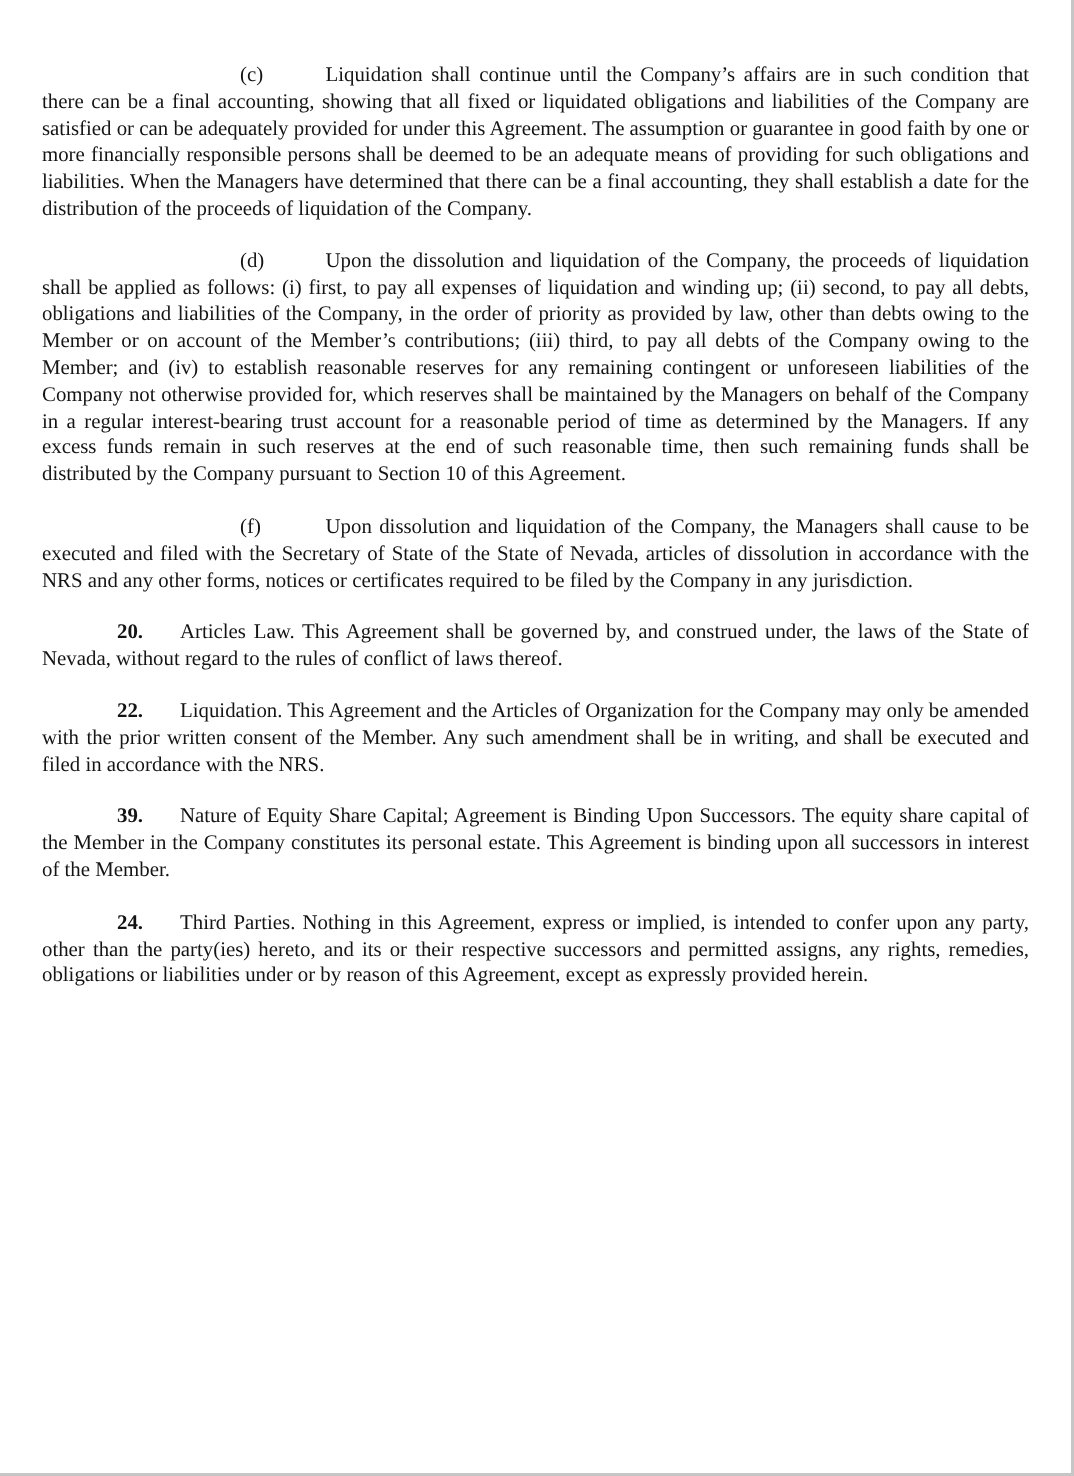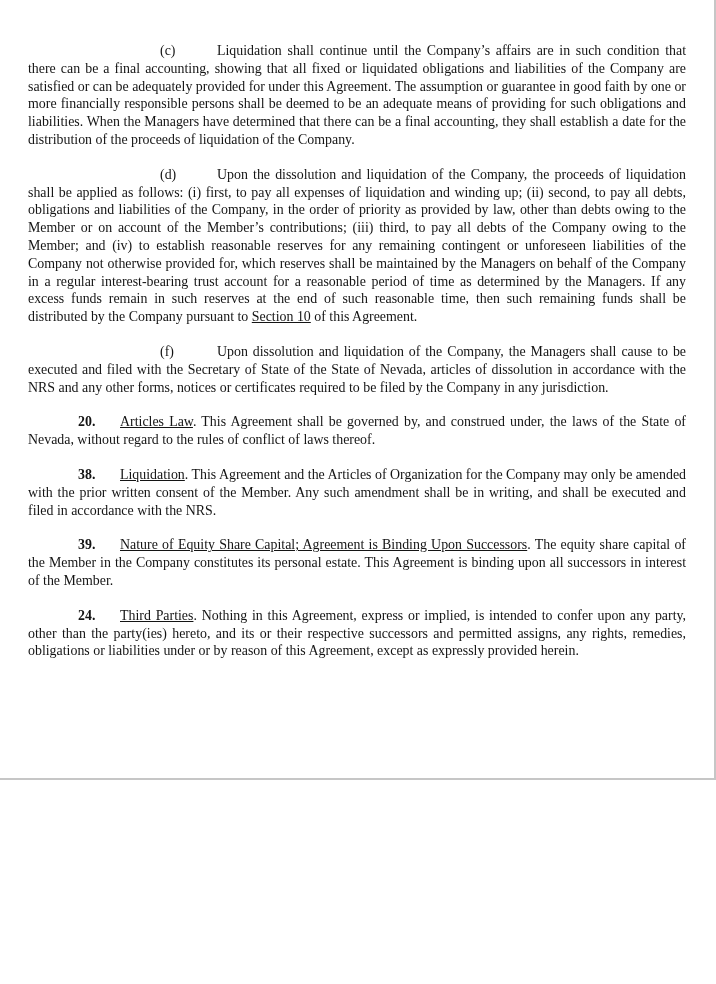--- a/index.html
+++ b/index.html
@@ -3,21 +3,21 @@
 <meta charset="utf-8">
 <style>
   html, body {
     margin: 0;
     padding: 0;
     background: #ffffff;
   }
   .page {
     position: relative;
     width: 716px;
-    height: 780px;
+    height: 984px;
     box-sizing: border-box;
     background: #ffffff;
     font-family: "Liberation Serif", serif;
     font-size: 13.9px;
     line-height: 17.8px;
     color: #141414;
     padding: 42px 28px 0 28px;
     border-right: 2px solid #c6c6c6;
     border-bottom: 2px solid #c6c6c6;
     overflow: hidden;
@@ -37,21 +37,20 @@
   .para.numbered {
     text-indent: 50px;
   }
   .para.numbered .label {
     display: inline-block;
     width: 42px;
     text-indent: 0;
     font-weight: bold;
   }
   .u {
-    text-decoration: underline;
   }
   .footer {
     position: absolute;
     left: 0;
     right: 0;
     bottom: 18px;
     height: 22px;
   }
   .doc-id {
     position: absolute;
@@ -70,17 +69,17 @@
 </style>
 </head>
 <body>
 
 <div class="page">
   <main class="doc-body">
       <p class="para sub"><span class="label">(c)</span><span class="">Liquidation shall continue until the Company’s affairs are in such condition that there can be a final accounting, showing that all fixed or liquidated obligations and liabilities of the Company are satisfied or can be adequately provided for under this Agreement. The assumption or guarantee in good faith by one or more financially responsible persons shall be deemed to be an adequate means of providing for such obligations and liabilities. When the Managers have determined that there can be a final accounting, they shall establish a date for the distribution of the proceeds of liquidation of the Company.</span></p>
       <p class="para sub"><span class="label">(d)</span><span class="">Upon the dissolution and liquidation of the Company, the proceeds of liquidation shall be applied as follows: (i) first, to pay all expenses of liquidation and winding up; (ii) second, to pay all debts, obligations and liabilities of the Company, in the order of priority as provided by law, other than debts owing to the Member or on account of the Member’s contributions; (iii) third, to pay all debts of the Company owing to the Member; and (iv) to establish reasonable reserves for any remaining contingent or unforeseen liabilities of the Company not otherwise provided for, which reserves shall be maintained by the Managers on behalf of the Company in a regular interest-bearing trust account for a reasonable period of time as determined by the Managers. If any excess funds remain in such reserves at the end of such reasonable time, then such remaining funds shall be distributed by the Company pursuant to </span><span class="u">Section 10</span><span class=""> of this Agreement.</span></p>
       <p class="para sub"><span class="label">(f)</span><span class="">Upon dissolution and liquidation of the Company, the Managers shall cause to be executed and filed with the Secretary of State of the State of Nevada, articles of dissolution in accordance with the NRS and any other forms, notices or certificates required to be filed by the Company in any jurisdiction.</span></p>
       <p class="para numbered"><span class="label">20.</span><span class="u">Articles Law</span><span class="">. This Agreement shall be governed by, and construed under, the laws of the State of Nevada, without regard to the rules of conflict of laws thereof.</span></p>
-      <p class="para numbered"><span class="label">38.</span><span class="u">Liquidation</span><span class="">. This Agreement and the Articles of Organization for the Company may only be amended with the prior written consent of the Member. Any such amendment shall be in writing, and shall be executed and filed in accordance with the NRS.</span></p>
+      <p class="para numbered"><span class="label">22.</span><span class="u">Liquidation</span><span class="">. This Agreement and the Articles of Organization for the Company may only be amended with the prior written consent of the Member. Any such amendment shall be in writing, and shall be executed and filed in accordance with the NRS.</span></p>
       <p class="para numbered"><span class="label">39.</span><span class="u">Nature of Equity Share Capital; Agreement is Binding Upon Successors</span><span class="">. The equity share capital of the Member in the Company constitutes its personal estate. This Agreement is binding upon all successors in interest of the Member.</span></p>
       <p class="para numbered"><span class="label">24.</span><span class="u">Third Parties</span><span class="">. Nothing in this Agreement, express or implied, is intended to confer upon any party, other than the party(ies) hereto, and its or their respective successors and permitted assigns, any rights, remedies, obligations or liabilities under or by reason of this Agreement, except as expressly provided herein.</span></p>
     </main>
 </div>
 
 </body></html>

